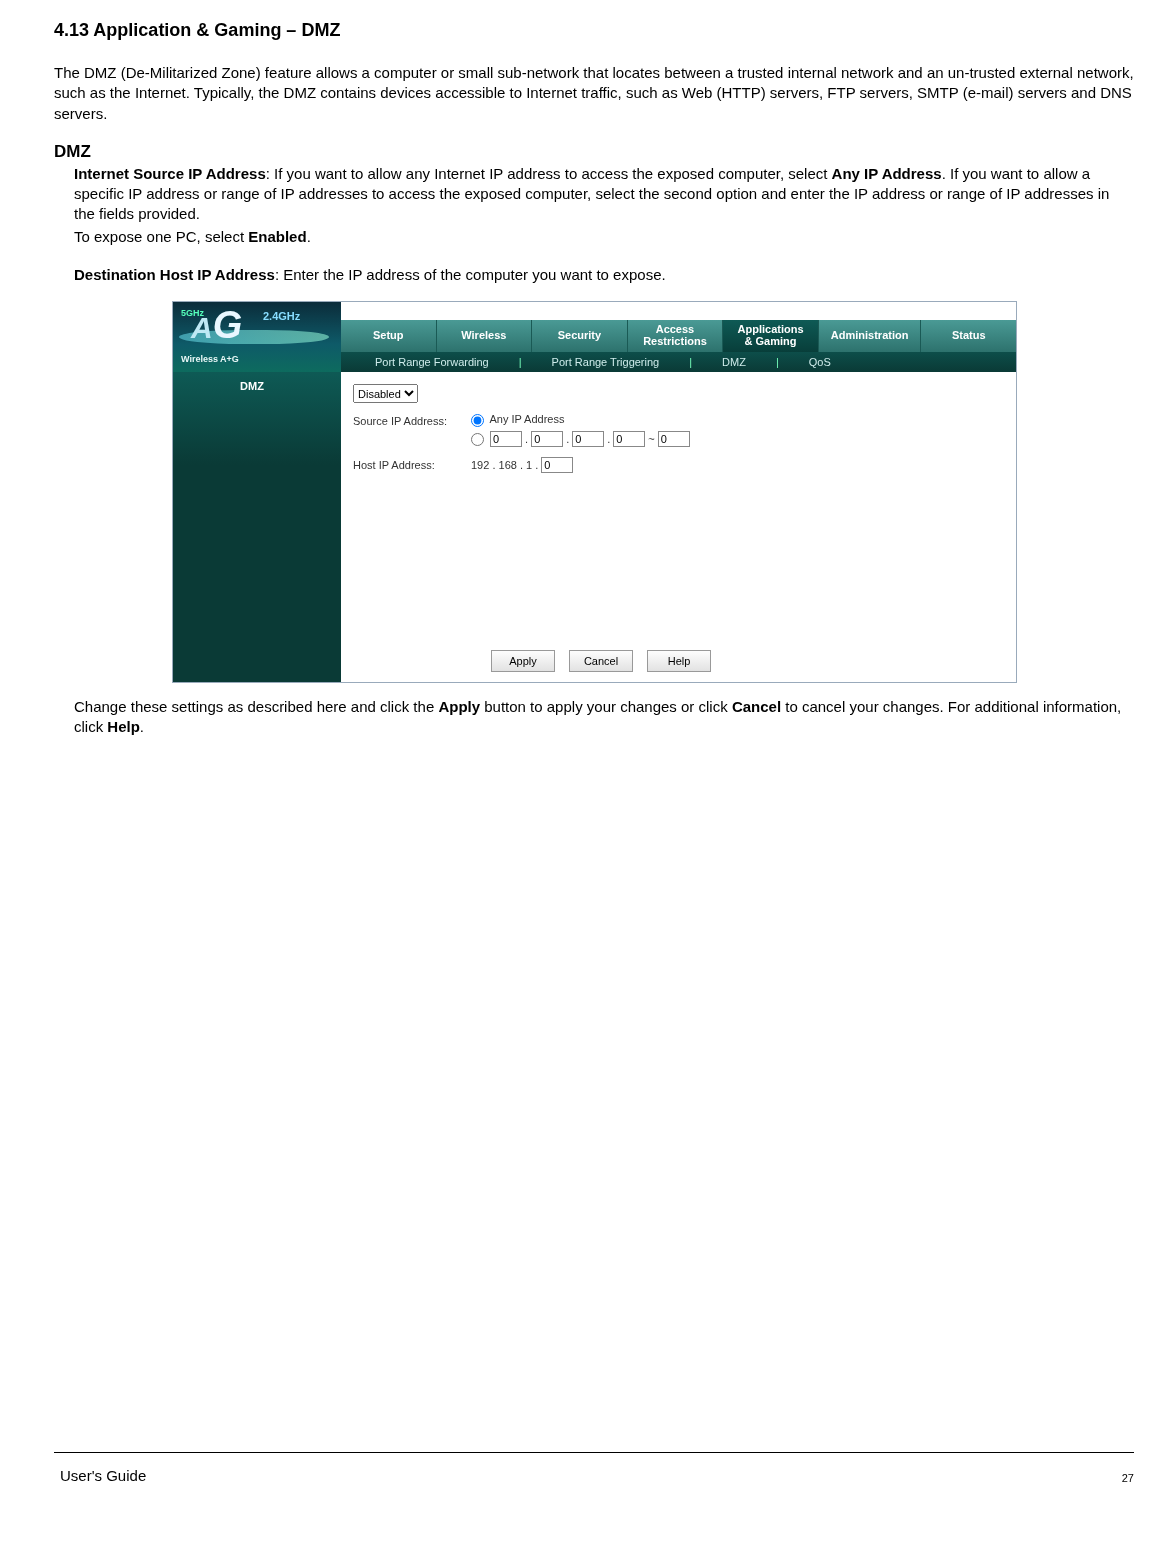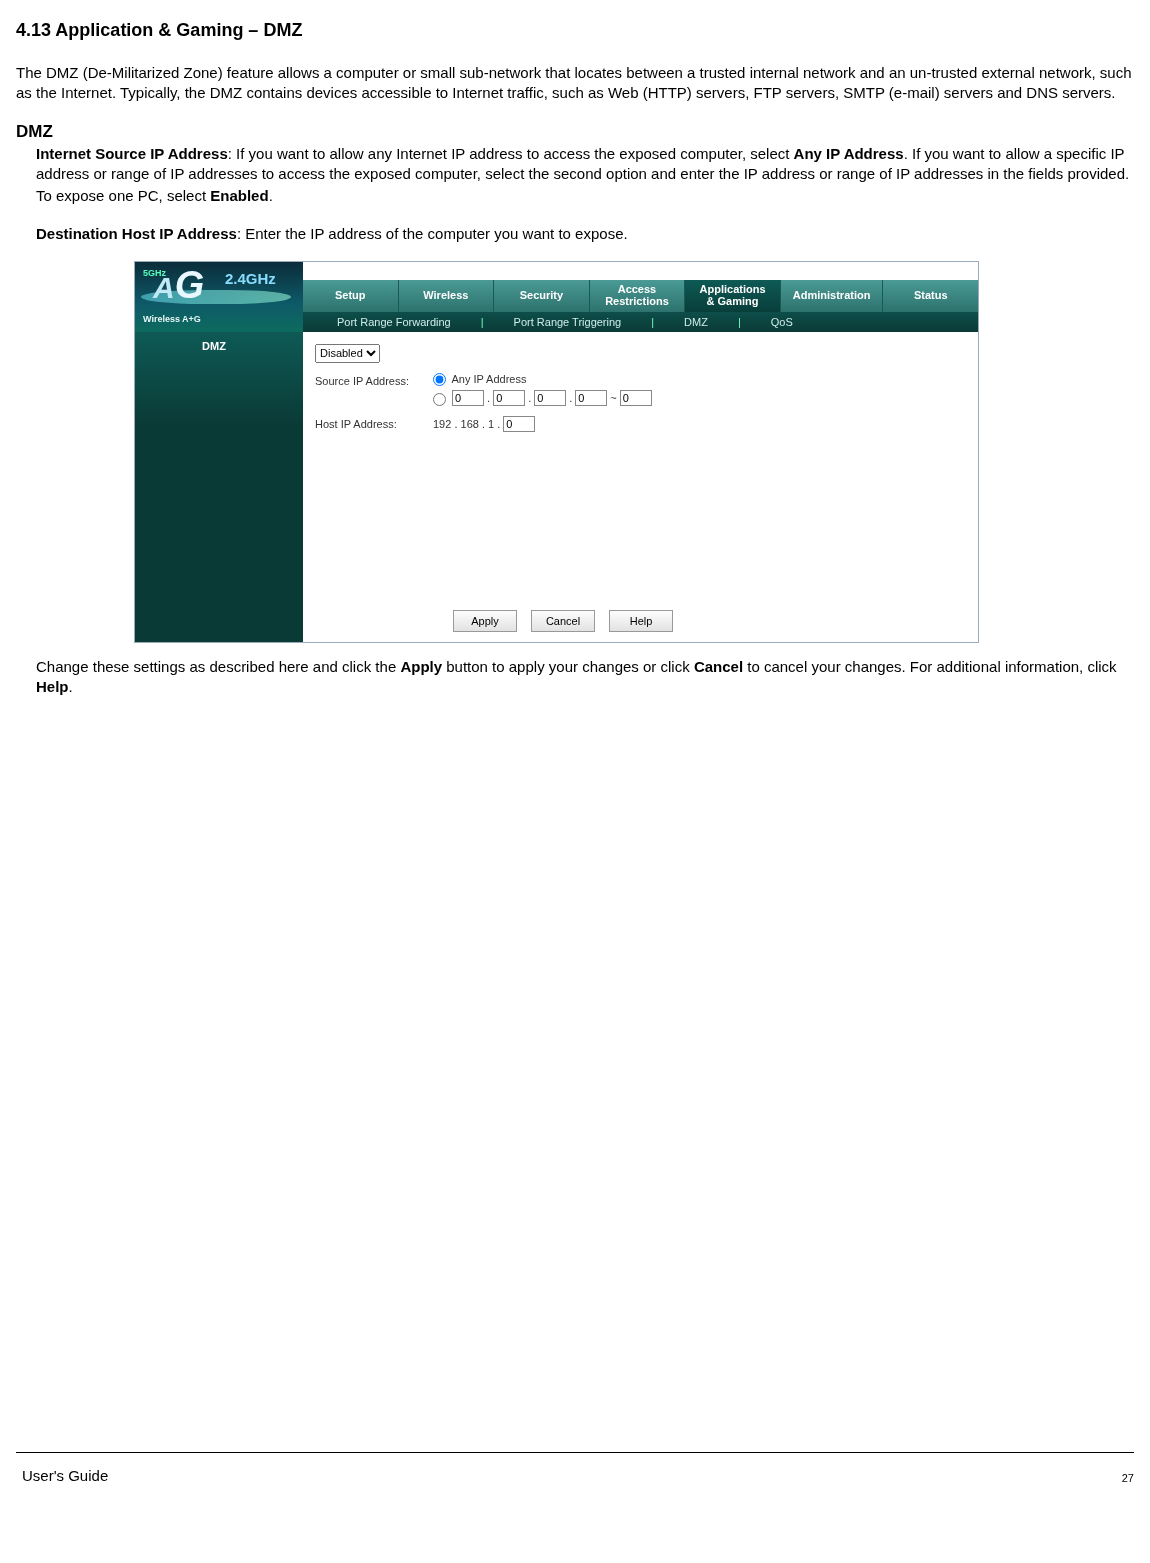--- a/index.html
+++ b/index.html
@@ -9,20 +9,21 @@
     font-size: 15px;
     color: #000;
     background: #fff;
     width: 1150px;
   }
   .page {
     padding: 20px 16px 0 16px;
     min-height: 1500px;
     position: relative;
     box-sizing: border-box;
+    margin-left: 38px;
   }
   .section-heading {
     font-size: 18px;
     font-weight: bold;
     margin: 0 0 22px 0;
   }
   .para {
     margin: 0 0 2px 0;
     line-height: 1.35;
   }
@@ -65,21 +66,21 @@
     color: #bfe9f5;
   }
   .ru-logo-ag .g4 {
     font-size: 38px;
     color: #e9f7ff;
   }
   .ru-logo-5 {
     position: absolute; left: 8px; top: 6px; font-size: 9px; color: #5fb; font-weight: bold;
   }
   .ru-logo-24 {
-    position: absolute; left: 90px; top: 8px; font-size: 15px; color: #8df; font-weight: bold;
+    position: absolute; left: 90px; top: 8px; font-size: 11px; color: #8df; font-weight: bold;
   }
   .ru-logo-swoosh {
     position:absolute; left:6px; top:28px; width:150px; height:14px;
     background: linear-gradient(90deg,#5fd0e0,#8ff0d0);
     border-radius: 50%/60%;
     opacity:.6;
   }
   .ru-tabs-wrap {
     flex:1;
     display:flex;

